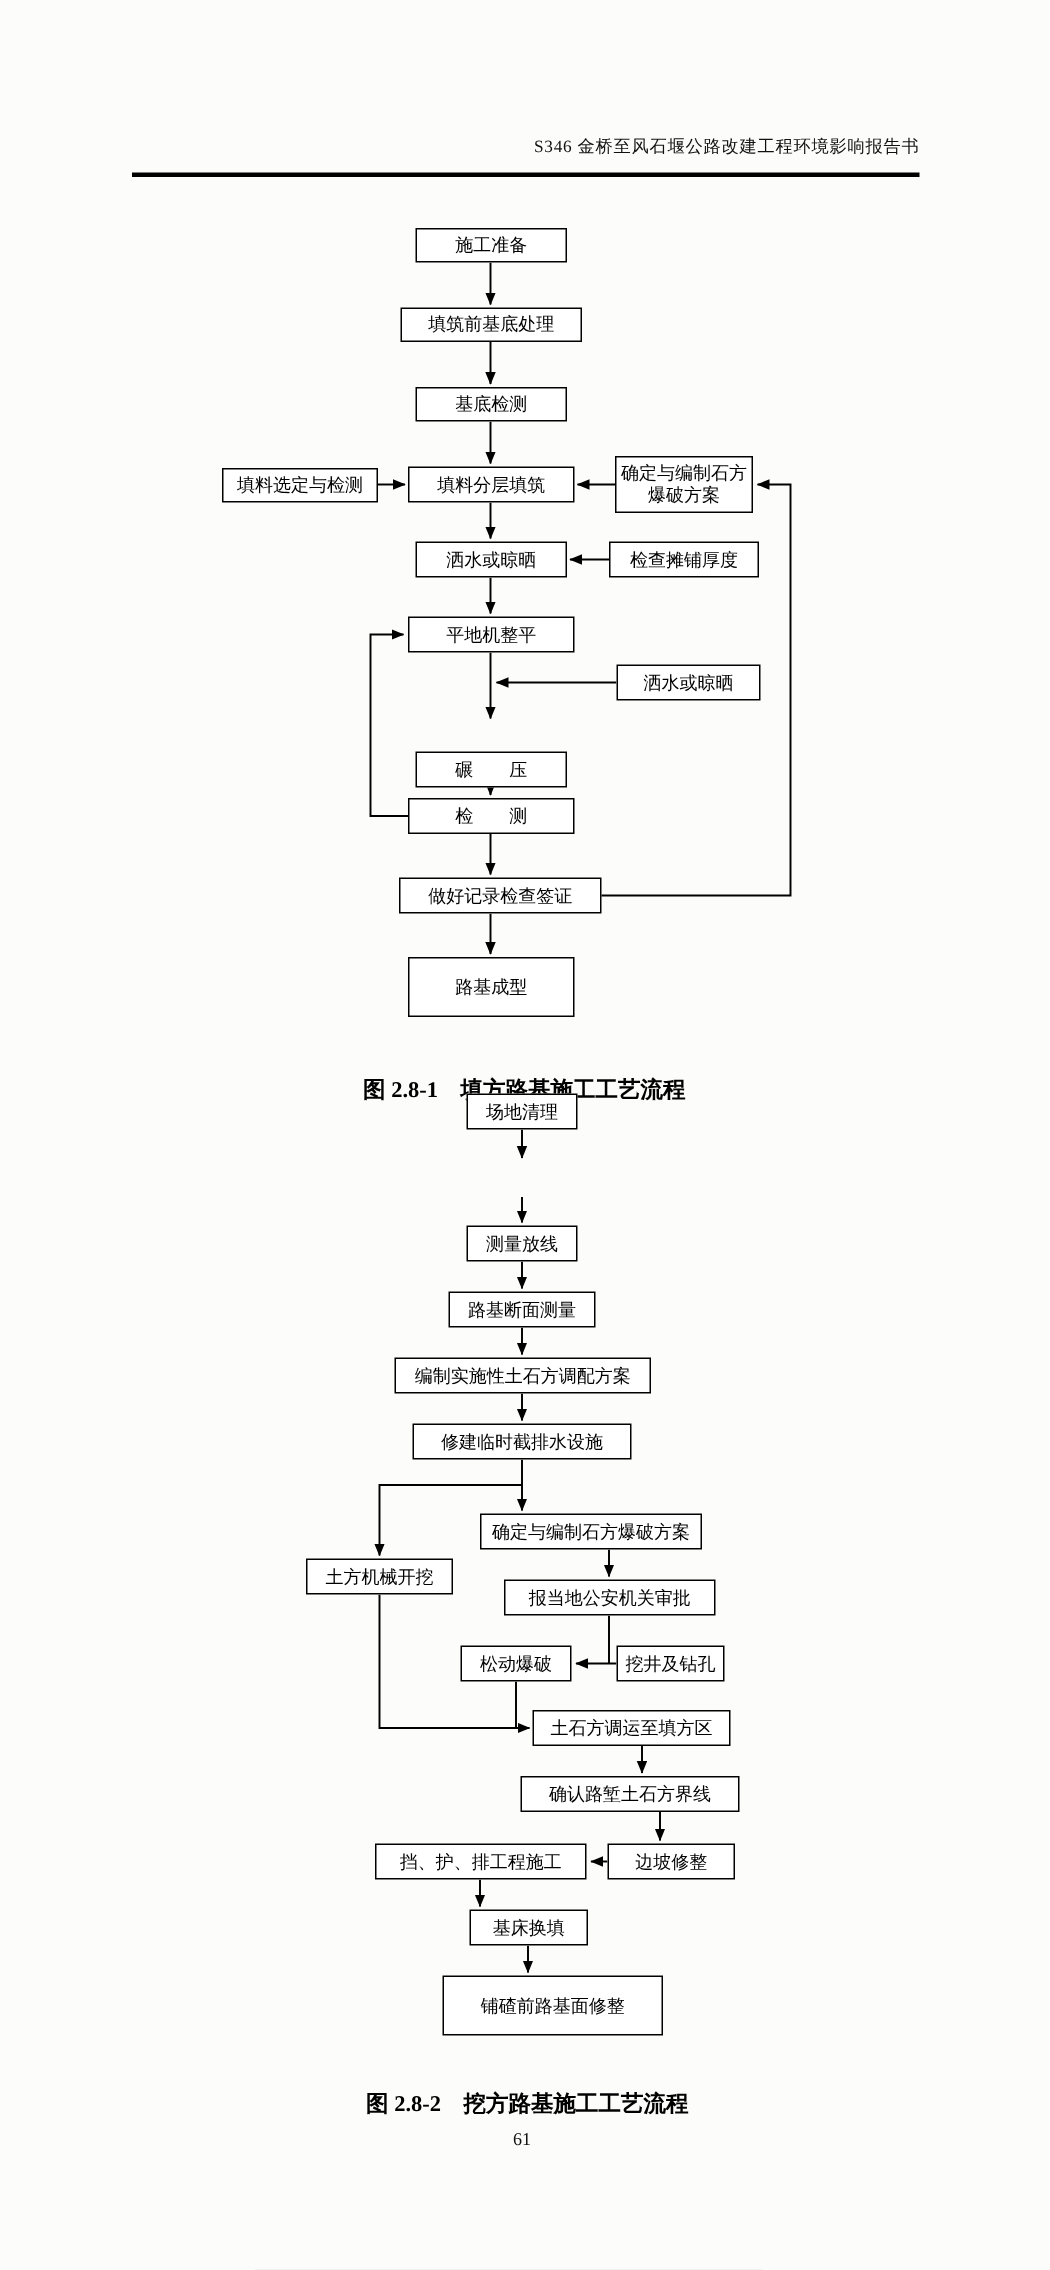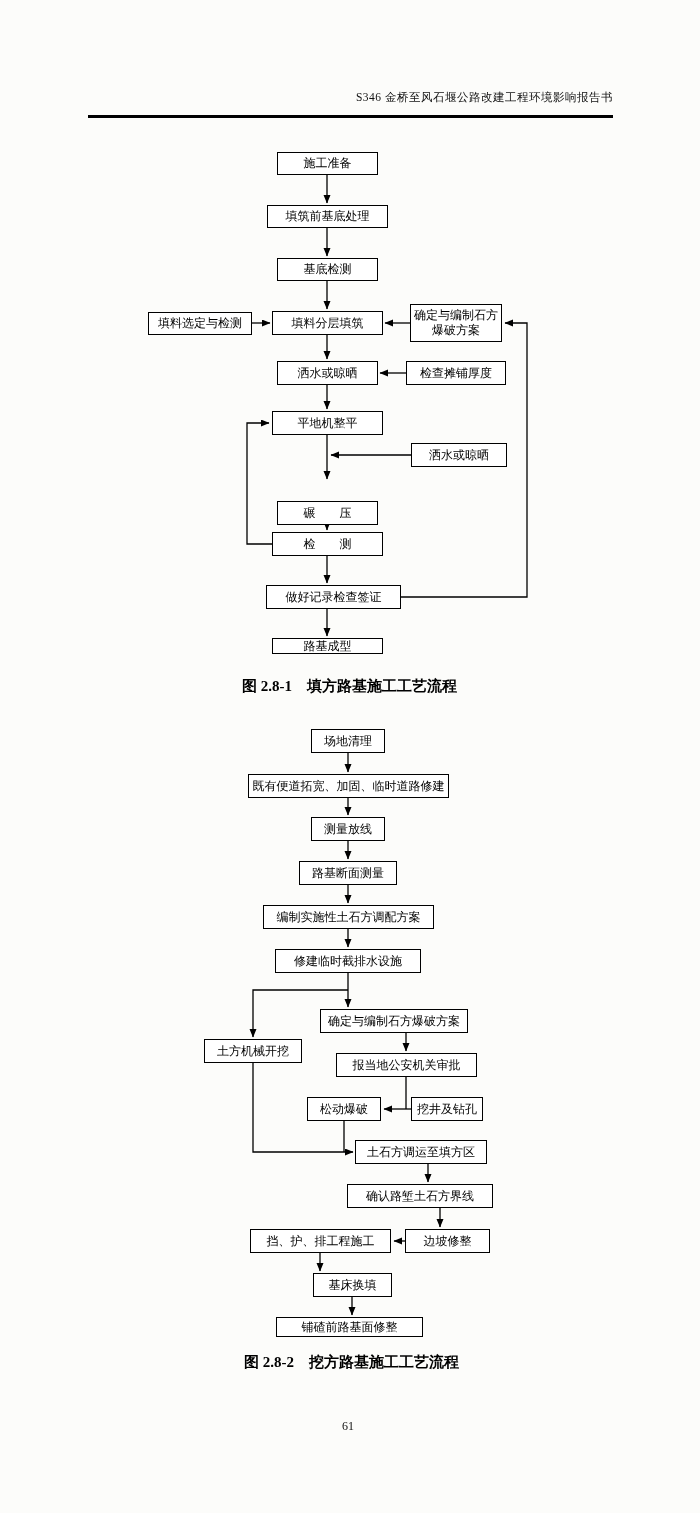--- a/index.html
+++ b/index.html
@@ -17,21 +17,21 @@
     position:absolute; top:115px; left:88px; width:525px; height:3px; background:#000;
   }
   svg.wires { position:absolute; left:0; top:0; }
   .node {
     position:absolute; border:1.4px solid #000; background:#fff;
     display:flex; align-items:center; justify-content:center;
     text-align:center; font-size:12px; line-height:1.25; color:#000;
     white-space:pre-wrap; padding:0 2px;
   }
   .caption {
-    position:absolute; font-weight:bold; font-size:15px; white-space:nowrap; color:#000;
+    position:absolute; font-weight:bold; font-size:15px; white-space:nowrap; color:#000;margin-top:40px;
   }
   .pageno { position:absolute; font-size:12px; color:#111; }
 </style>
 </head>
 <body>
 
 <div class="page">
 
   <div class="hdr">S346 金桥至风石堰公路改建工程环境影响报告书</div>
   <div class="hdr-rule"></div>
@@ -88,39 +88,38 @@
   <div class="node" style="left:272px;top:311px;width:111px;height:24px">填料分层填筑</div>
   <div class="node" style="left:148px;top:312px;width:104px;height:23px">填料选定与检测</div>
   <div class="node" style="left:410px;top:304px;width:92px;height:38px">确定与编制石方爆破方案</div>
   <div class="node" style="left:277px;top:361px;width:101px;height:24px">洒水或晾晒</div>
   <div class="node" style="left:406px;top:361px;width:100px;height:24px">检查摊铺厚度</div>
   <div class="node" style="left:272px;top:411px;width:111px;height:24px">平地机整平</div>
   <div class="node" style="left:411px;top:443px;width:96px;height:24px">洒水或晾晒</div>
   <div class="node" style="left:277px;top:501px;width:101px;height:24px">碾　　压</div>
   <div class="node" style="left:272px;top:532px;width:111px;height:24px">检　　测</div>
   <div class="node" style="left:266px;top:585px;width:135px;height:24px">做好记录检查签证</div>
-  <div class="node" style="left:272px;top:638px;width:111px;height:16px">路基成型</div>
+  <div class="node" style="left:272px;top:638px;width:111px;height:40px">路基成型</div>
 
   <div class="caption" style="left:242px;top:677px">图 2.8-1　填方路基施工工艺流程</div>
 
   <div class="node" style="left:311px;top:729px;width:74px;height:24px">场地清理</div>
-  <div class="node" style="left:248px;top:774px;width:201px;height:24px">既有便道拓宽、加固、临时道路修建</div>
   <div class="node" style="left:311px;top:817px;width:74px;height:24px">测量放线</div>
   <div class="node" style="left:299px;top:861px;width:98px;height:24px">路基断面测量</div>
   <div class="node" style="left:263px;top:905px;width:171px;height:24px">编制实施性土石方调配方案</div>
   <div class="node" style="left:275px;top:949px;width:146px;height:24px">修建临时截排水设施</div>
   <div class="node" style="left:204px;top:1039px;width:98px;height:24px">土方机械开挖</div>
   <div class="node" style="left:320px;top:1009px;width:148px;height:24px">确定与编制石方爆破方案</div>
   <div class="node" style="left:336px;top:1053px;width:141px;height:24px">报当地公安机关审批</div>
   <div class="node" style="left:307px;top:1097px;width:74px;height:24px">松动爆破</div>
   <div class="node" style="left:411px;top:1097px;width:72px;height:24px">挖井及钻孔</div>
   <div class="node" style="left:355px;top:1140px;width:132px;height:24px">土石方调运至填方区</div>
   <div class="node" style="left:347px;top:1184px;width:146px;height:24px">确认路堑土石方界线</div>
   <div class="node" style="left:405px;top:1229px;width:85px;height:24px">边坡修整</div>
   <div class="node" style="left:250px;top:1229px;width:141px;height:24px">挡、护、排工程施工</div>
   <div class="node" style="left:313px;top:1273px;width:79px;height:24px">基床换填</div>
-  <div class="node" style="left:276px;top:1317px;width:147px;height:20px">铺碴前路基面修整</div>
+  <div class="node" style="left:295px;top:1317px;width:147px;height:40px">铺碴前路基面修整</div>
 
   <div class="caption" style="left:244px;top:1353px">图 2.8-2　挖方路基施工工艺流程</div>
 
   <div class="pageno" style="left:342px;top:1419px">61</div>
 
 </div>
 
 </body></html>

